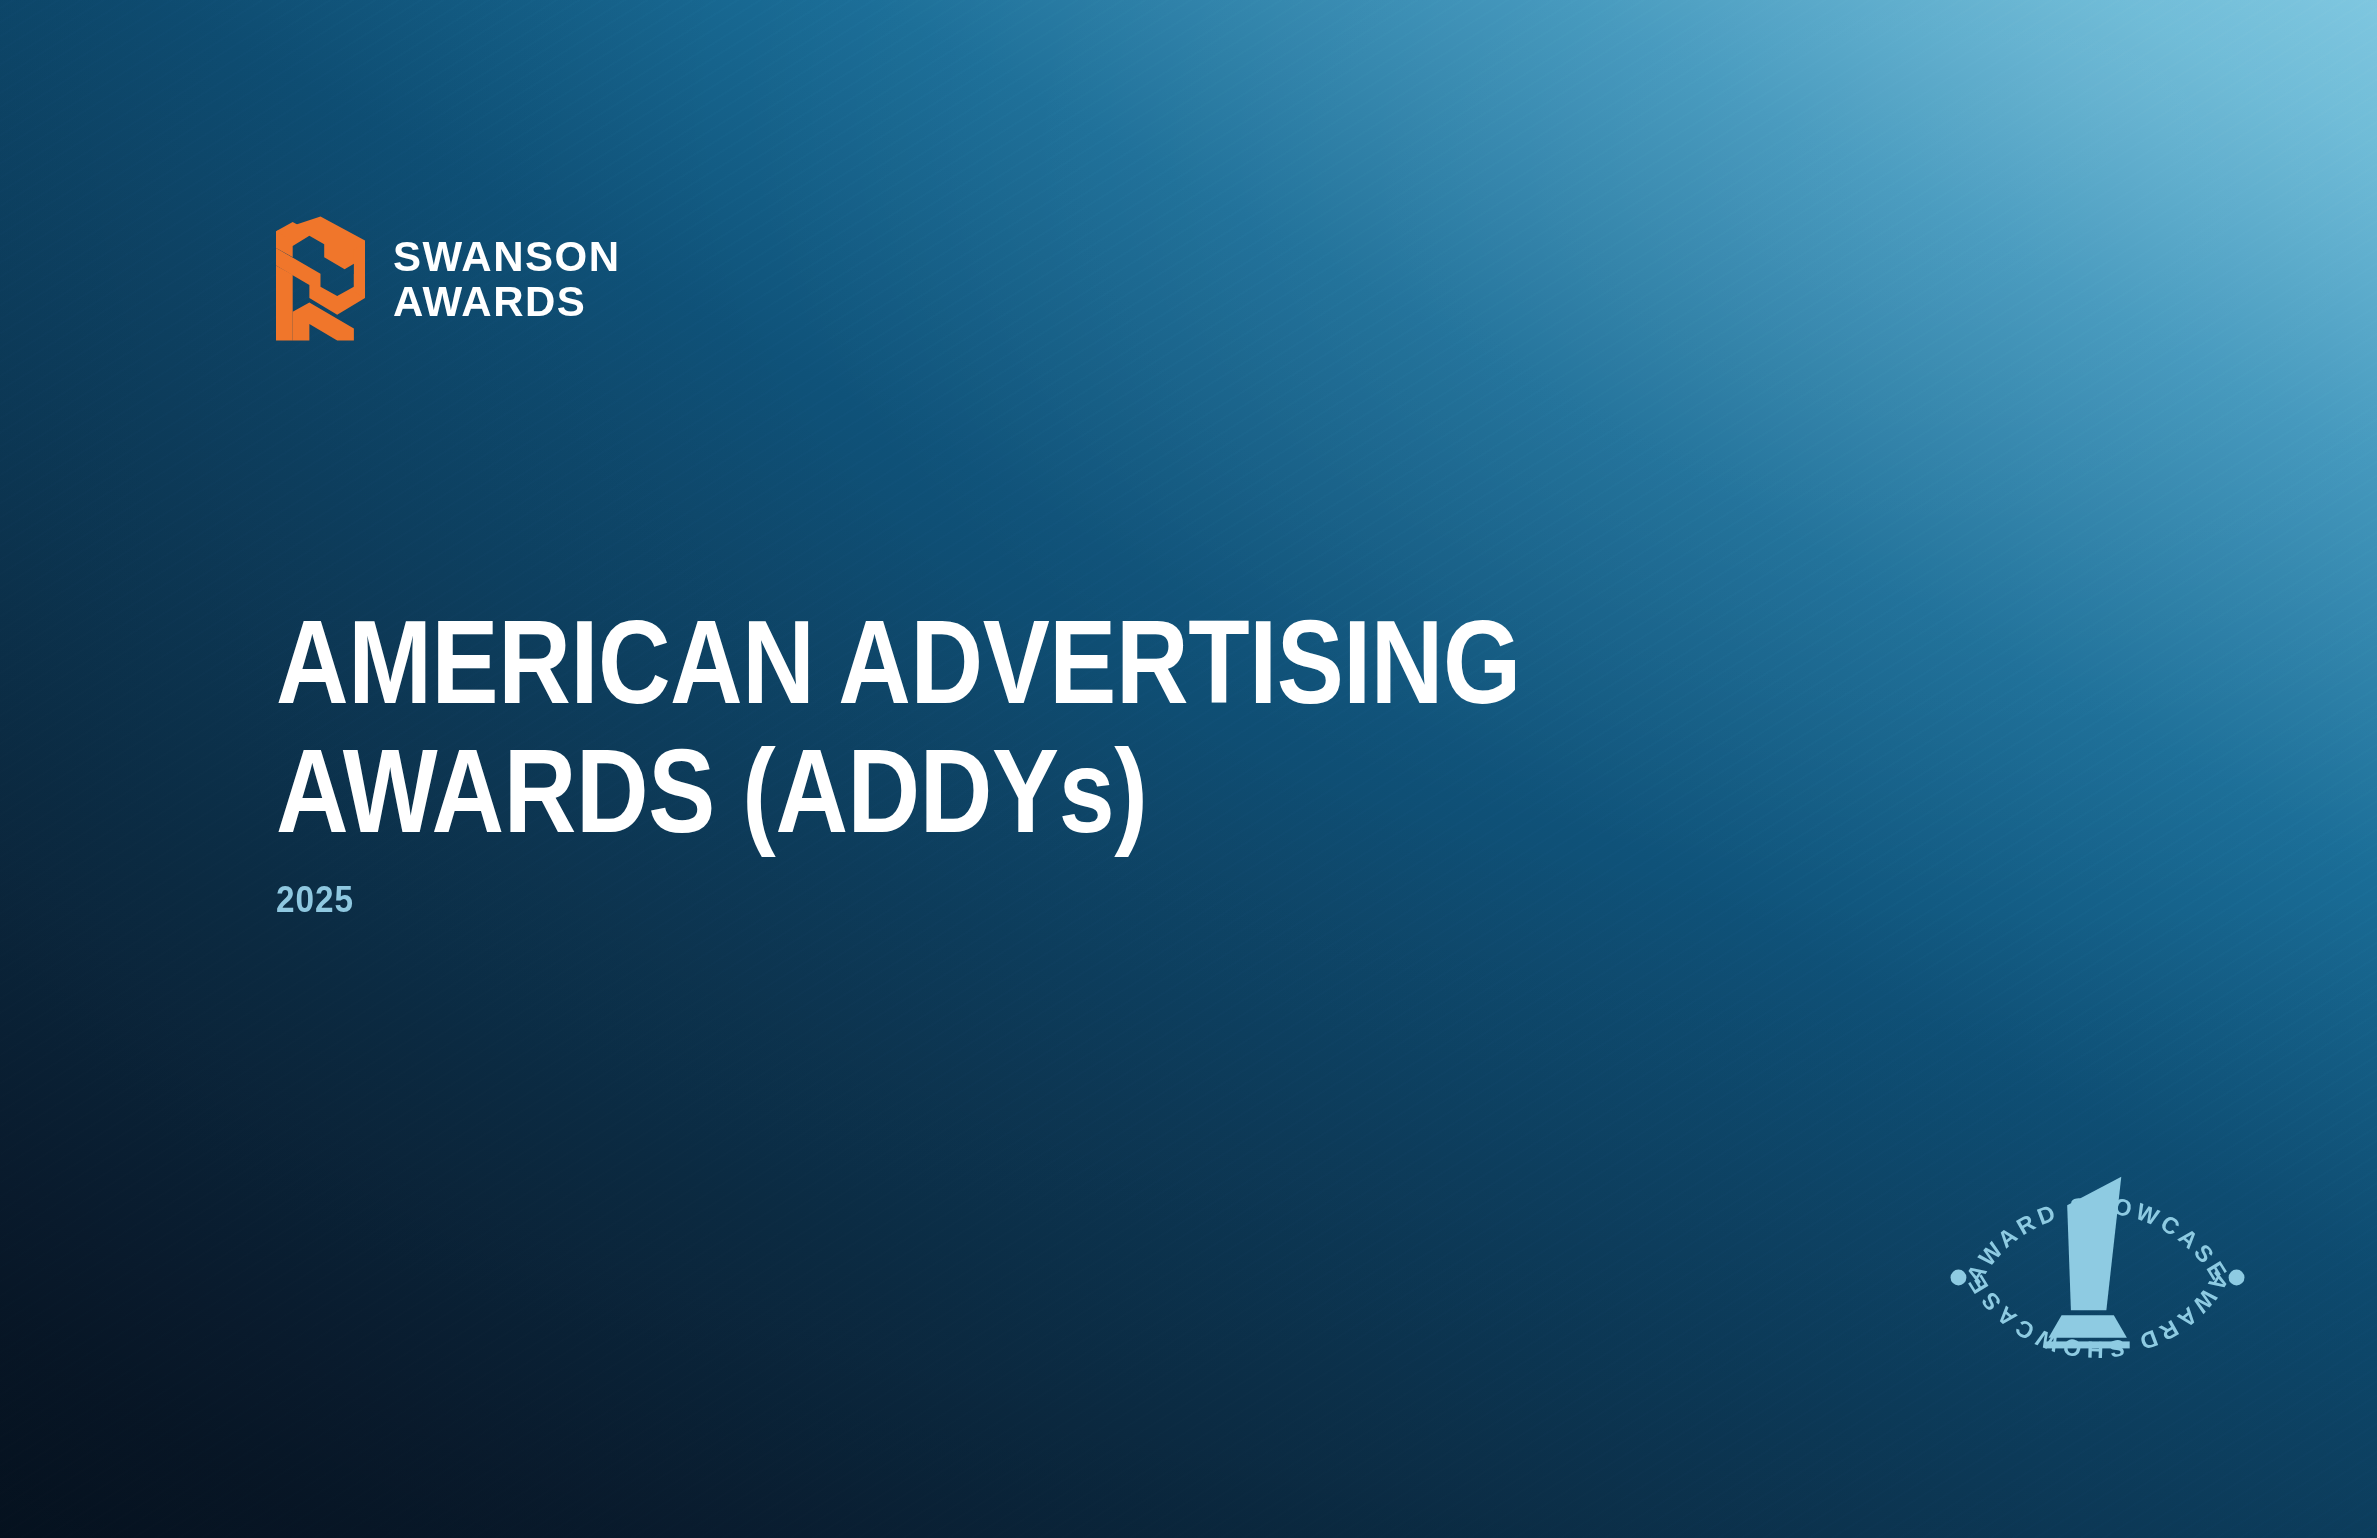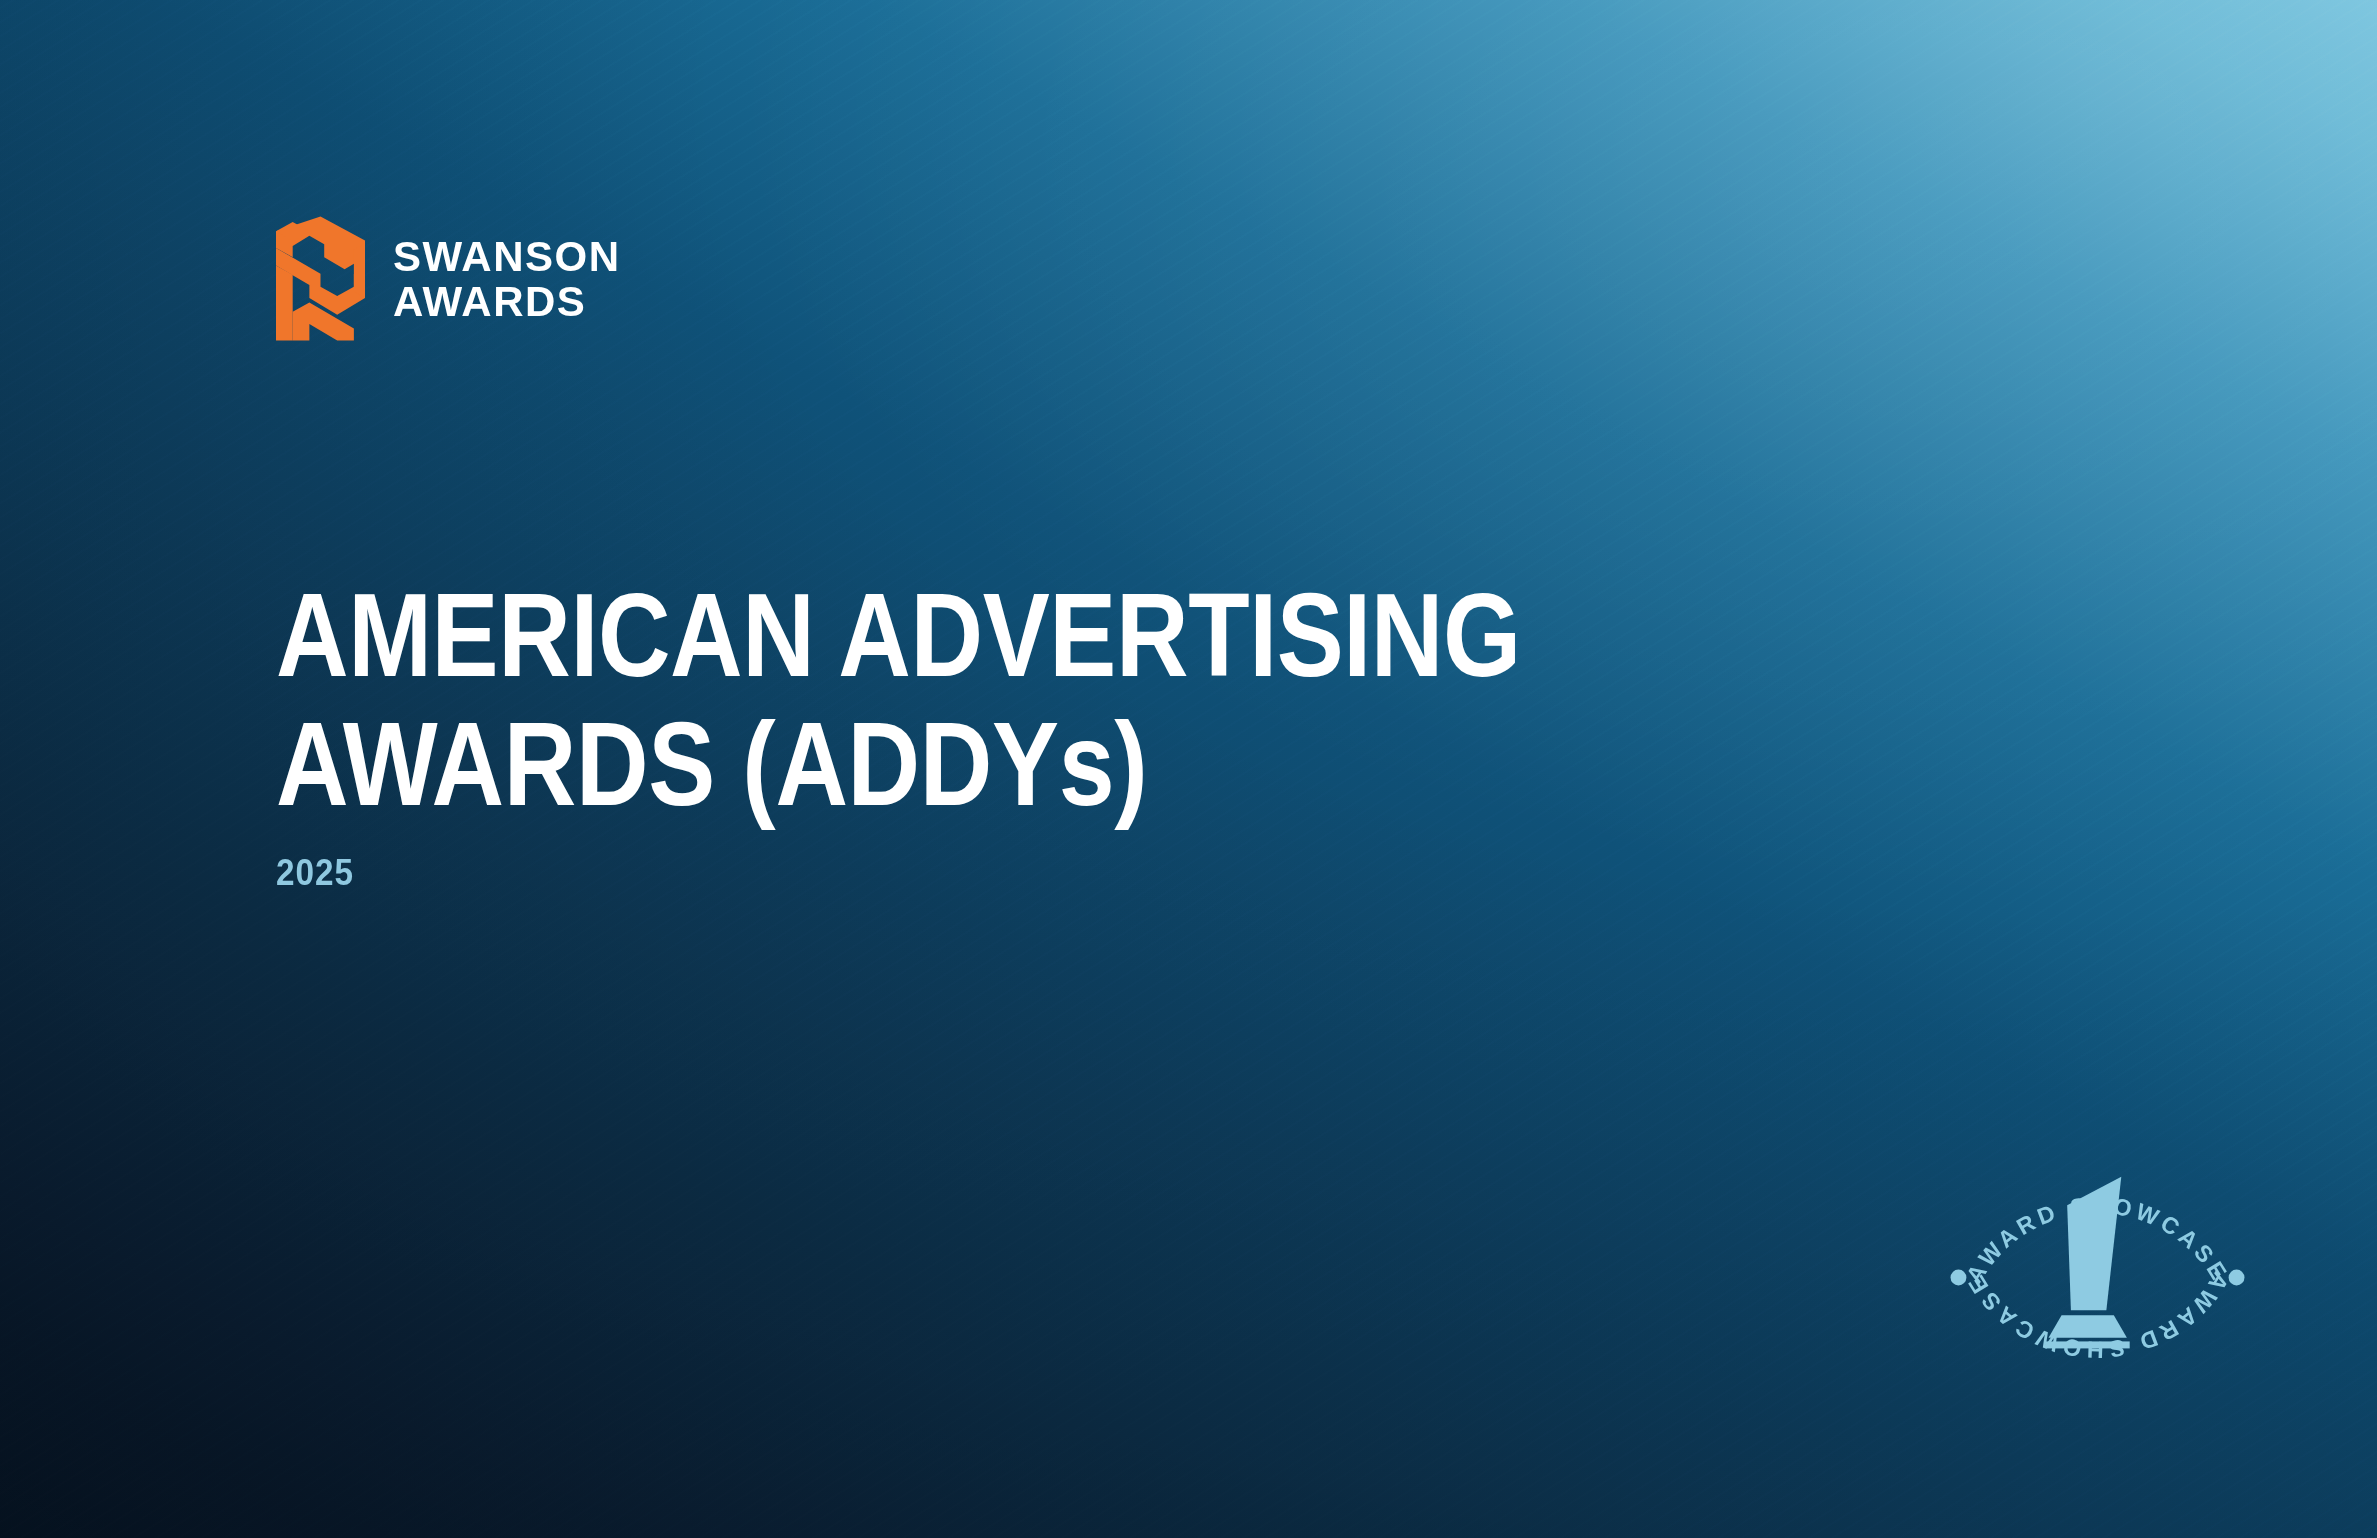--- a/index.html
+++ b/index.html
@@ -73,21 +73,21 @@
     font-size: 42px;
     line-height: 1.07;
     letter-spacing: 1.5px;
     white-space: nowrap;
   }
 
   
   #headline-block {
     position: absolute;
     left: 276px;
-    top: 570px;
+    top: 597px;
   }
   .headline-line {
     color: #ffffff;
     font-weight: 700;
     font-size: 119px;
     line-height: 1.085;
     letter-spacing: -0.5px;
     white-space: nowrap;
     transform: scaleX(0.845);
     transform-origin: left center;

